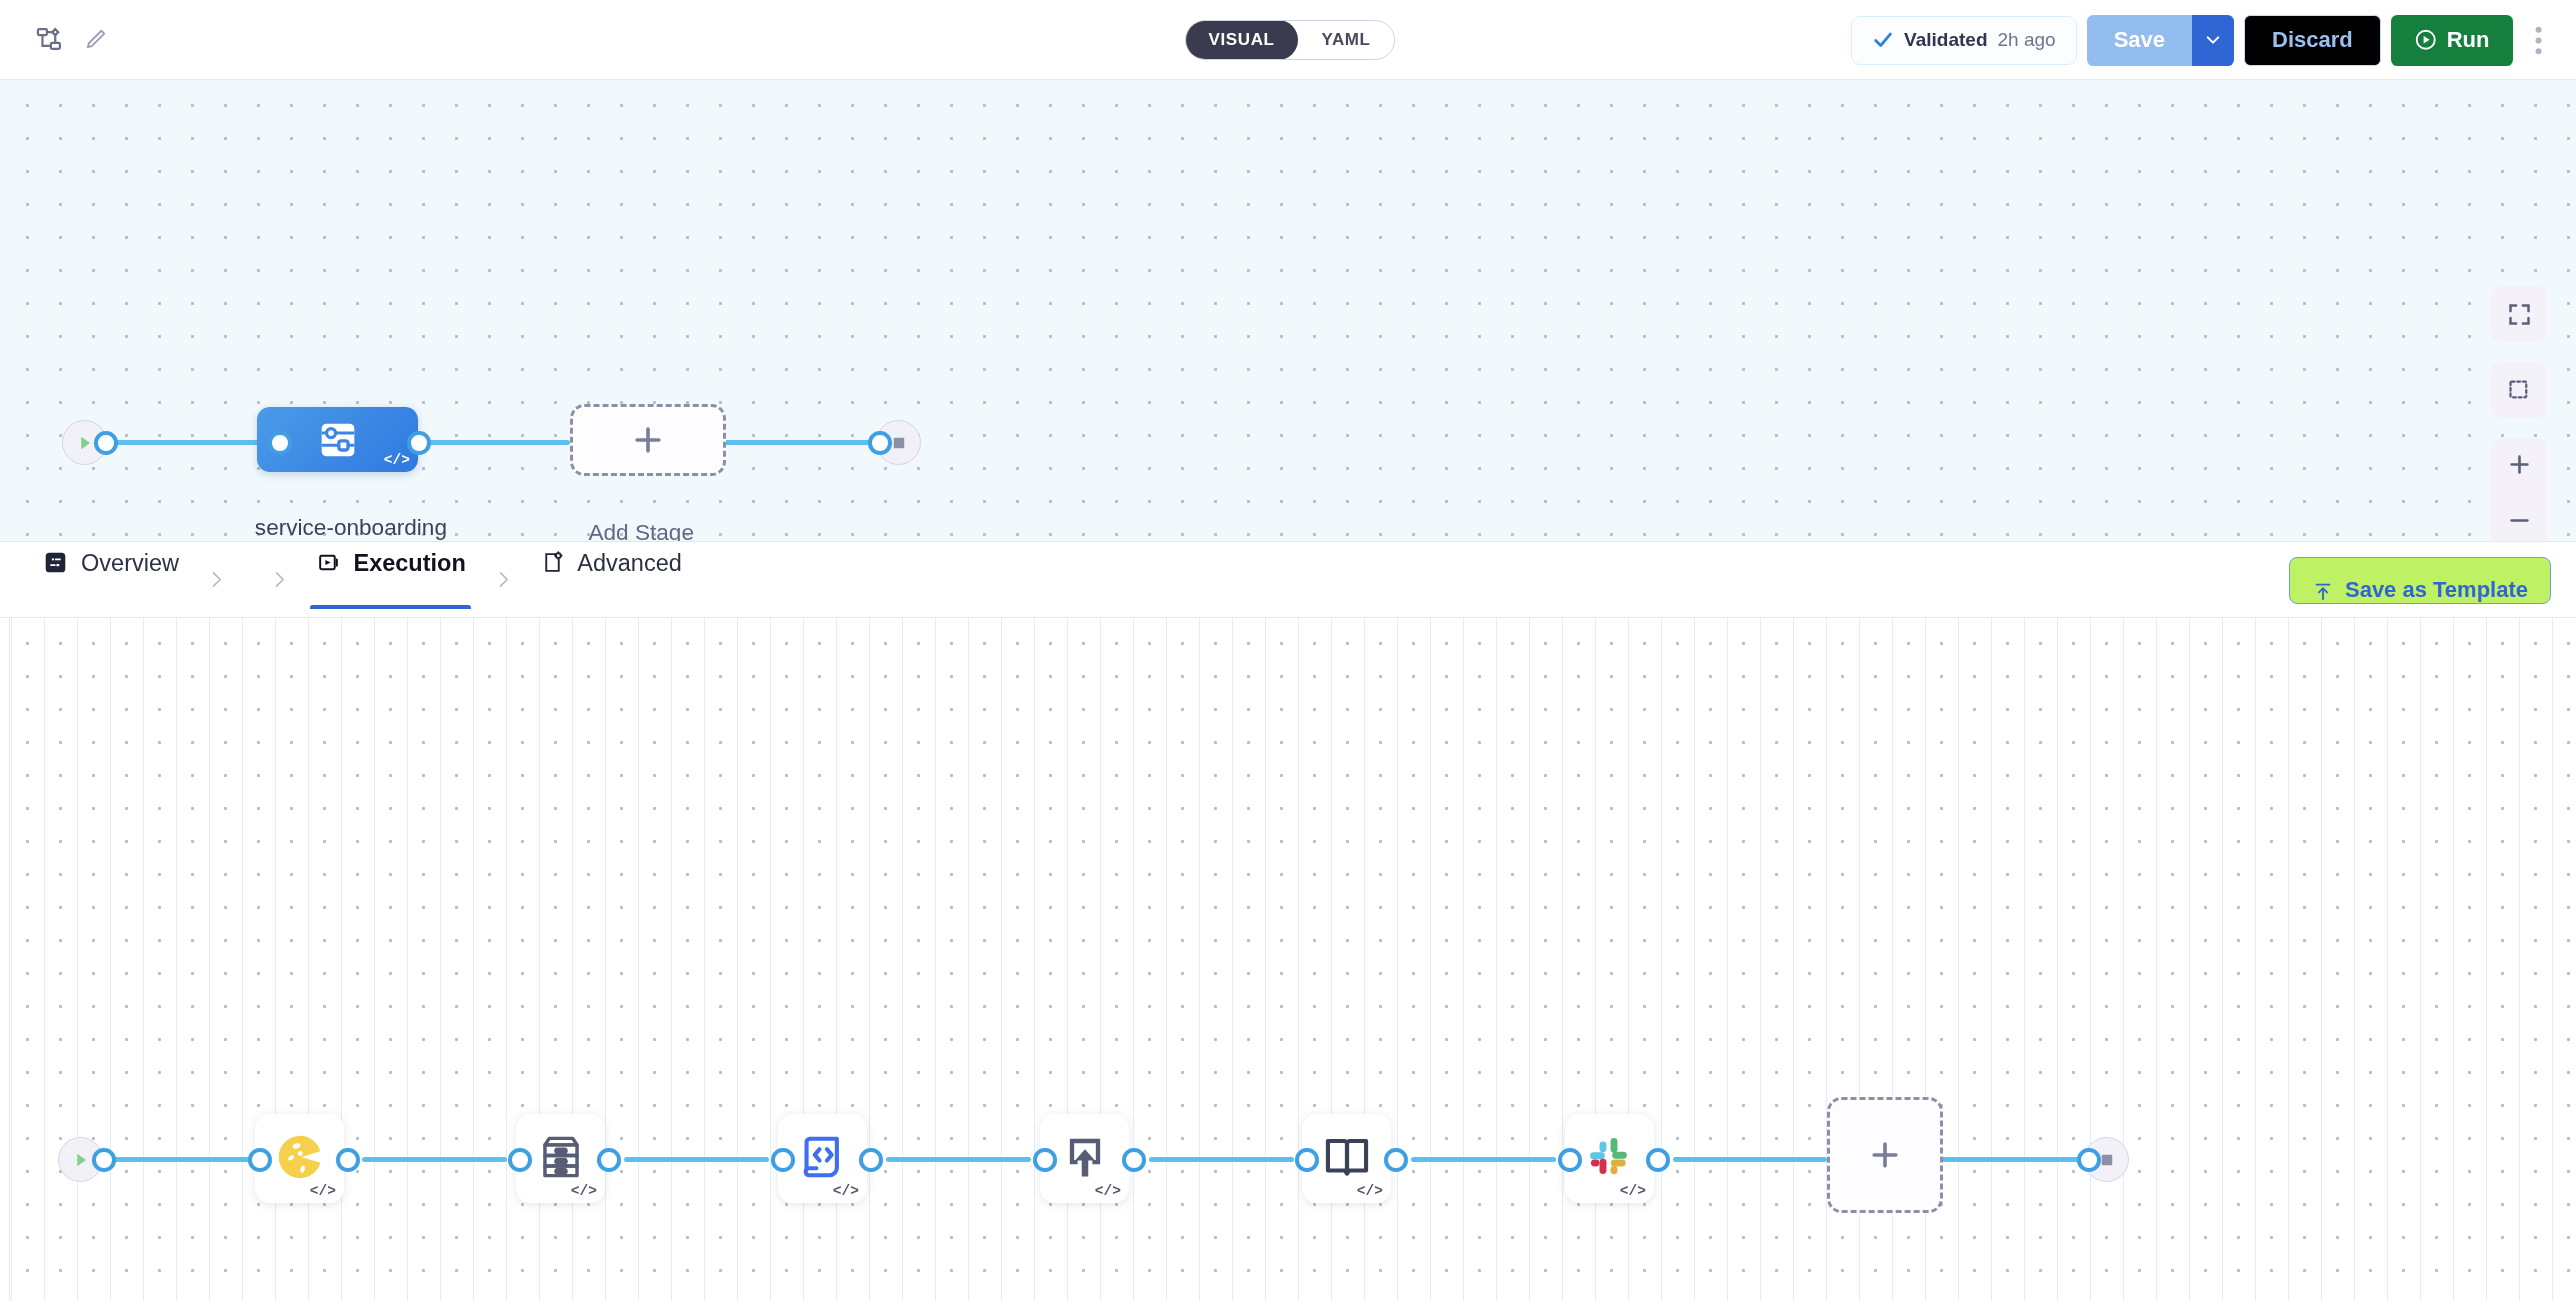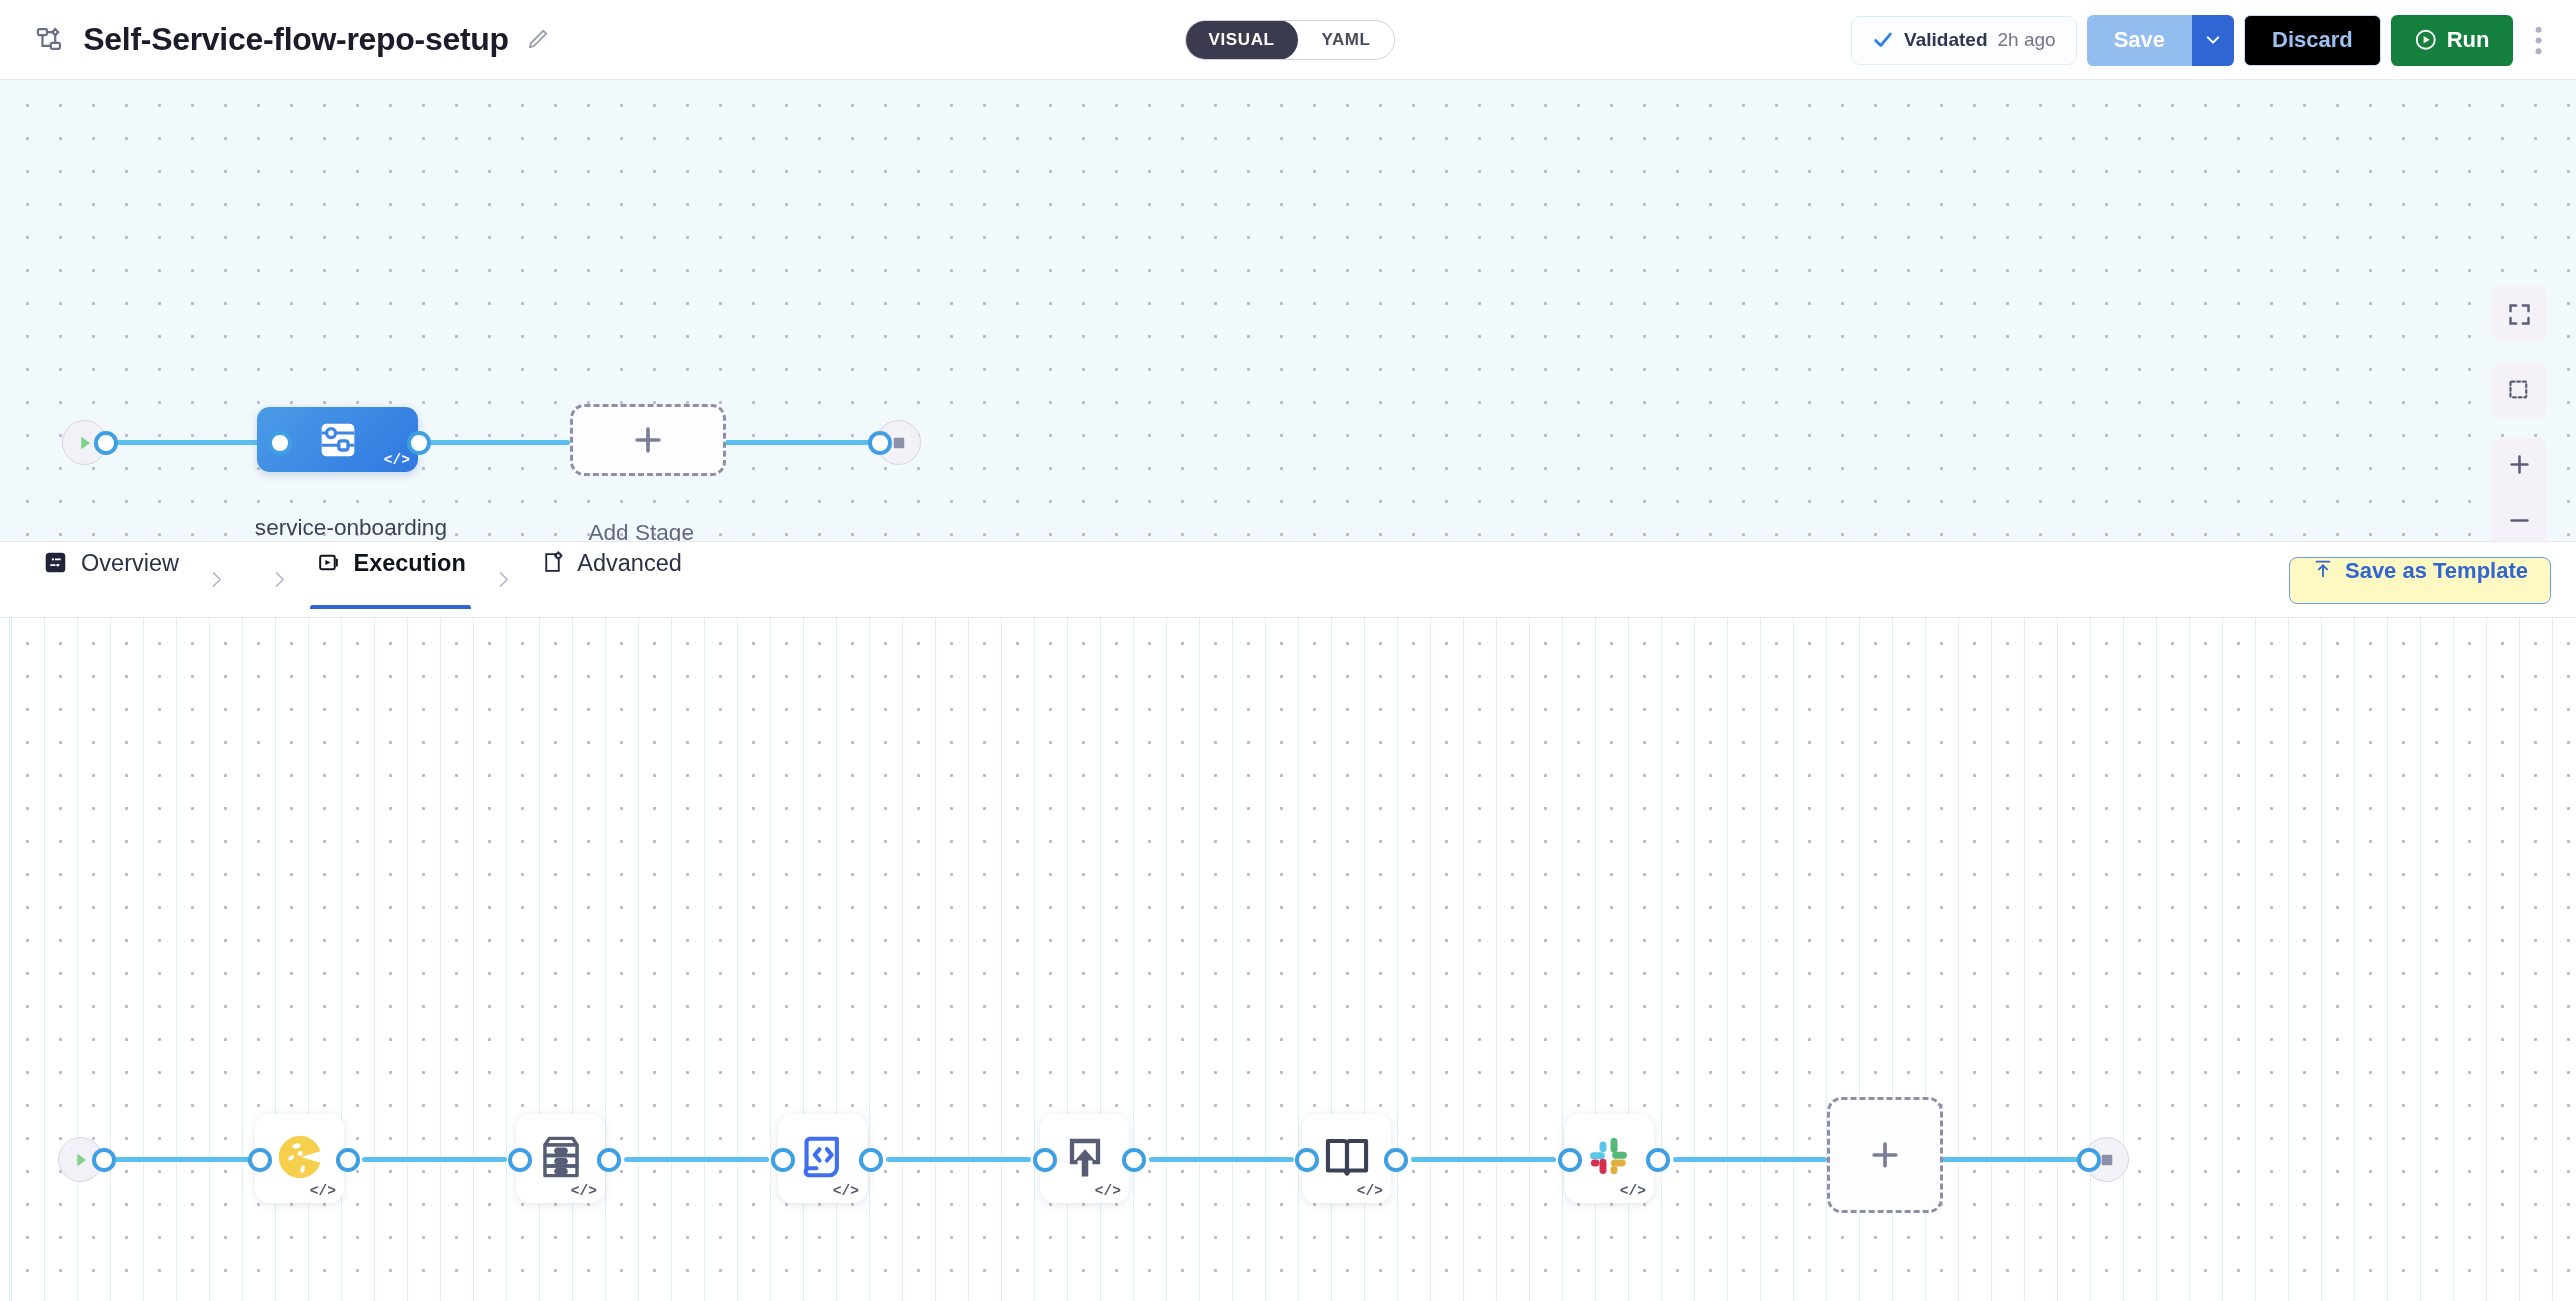--- a/index.html
+++ b/index.html
@@ -246,22 +246,22 @@
     content: ""; position: absolute; left: 0; right: 0; bottom: 0;
     height: 4.5px; background: #2f66d3; border-radius: 2.7px 2.7px 0 0;
   }
   .tab-sep {
     width: 63px; display: flex; align-items: center; justify-content: center;
   }
   .tab-sep svg { display: block; }
 
   .save-template-btn {
     position: absolute; right: 25px; top: 14.5px;
-    display: flex; align-items: flex-start; gap: 11px;
-    background: #fef9c3; color: #2f66d3;
+    display: flex; align-items: flex-end; gap: 11px;
+    background: #bef264; color: #2f66d3;
     border: 1.4px solid #6d9ce6; border-radius: 8.1px;
     height: 47px; padding: 0 22px;
     font-size: 22px; font-weight: bold; cursor: pointer;
   }
   .tpl-icon { width: 22px; height: 22px; display: block; }
 </style>
 </head>
 <body>
 
 <div class="header">
@@ -269,21 +269,20 @@
     <span>
       <svg class="pipeline-icon" viewBox="0 0 24 24" fill="none" stroke="#6a6e86" stroke-width="1.7">
         <rect x="1.5" y="4" width="7" height="4.6" rx="1"></rect>
         <path d="M12.6 6.3 L14.9 4 L17.2 6.3 L14.9 8.6 Z"></path>
         <rect x="11.5" y="14.6" width="7" height="4.6" rx="1"></rect>
         <path d="M8.5 6.3 H12.6" stroke-linecap="round"></path>
         <path d="M5 8.6 V16.9 H11.5" stroke-linecap="round"></path>
         <path d="M14.9 8.6 V14.6" stroke-linecap="round"></path>
       </svg>
     </span>
-    <span class="page-title">Self-Service-flow-repo-setup</span>
     <span>
       <svg class="edit-icon" viewBox="0 0 24 24" fill="none" stroke="#9a9eb3" stroke-width="1.7" stroke-linecap="round" stroke-linejoin="round">
         <path d="M17.6 3.6 L20.4 6.4 L8.4 18.4 L4.6 19.4 L5.6 15.6 Z"></path>
       </svg>
     </span>
   </div>
 
   <div class="view-toggle">
     <div class="view-toggle-opt active">VISUAL</div>
     <div class="view-toggle-opt inactive">YAML</div>

